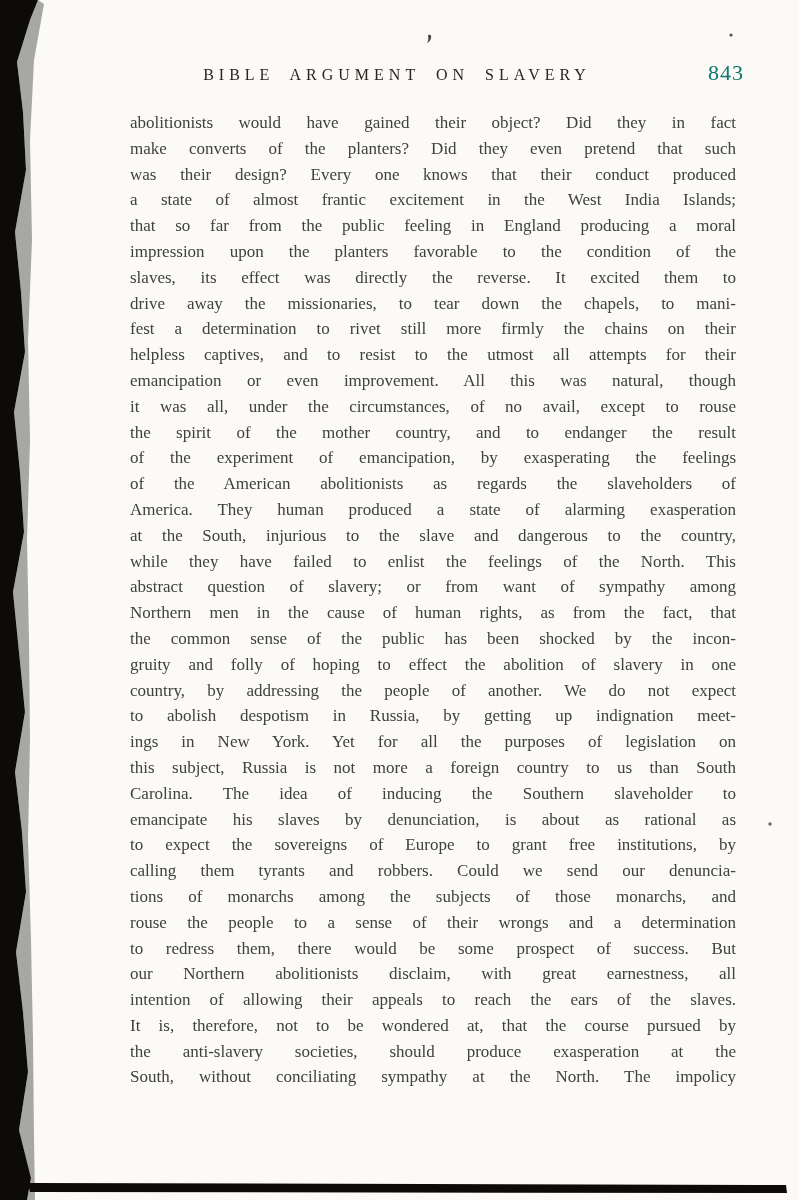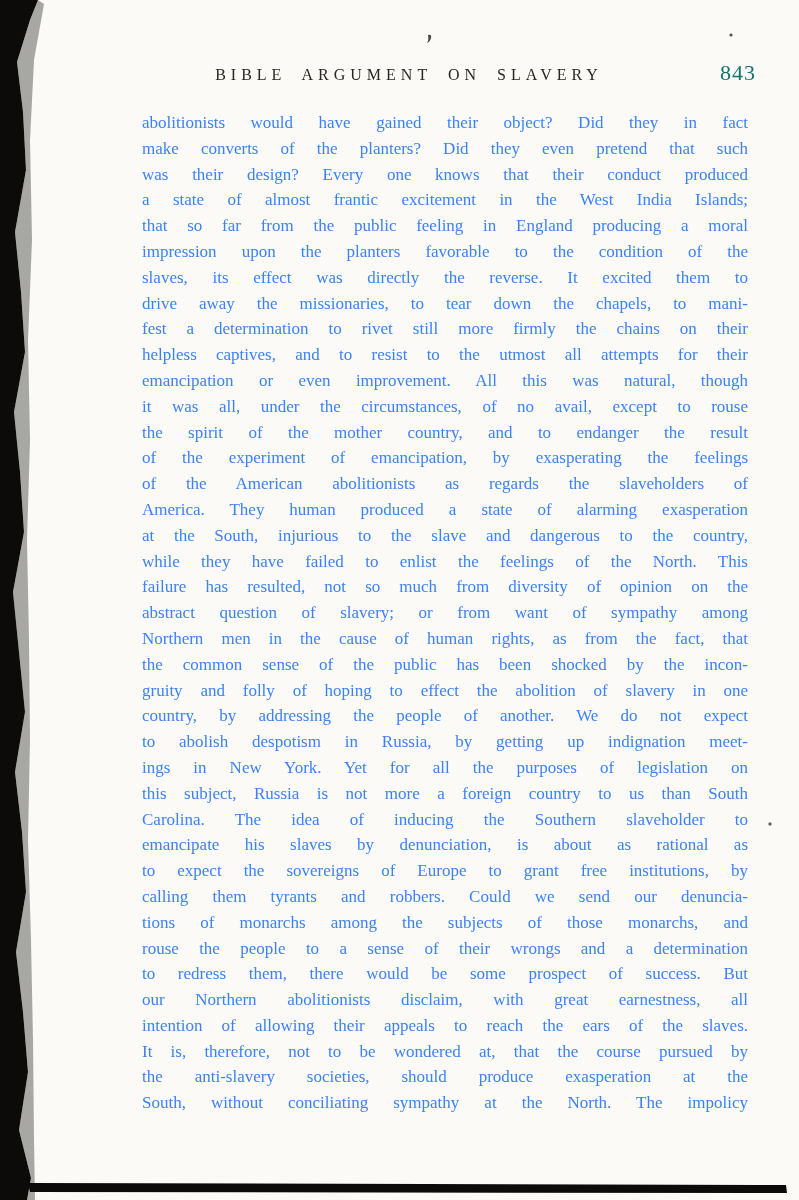--- a/index.html
+++ b/index.html
@@ -17,21 +17,21 @@
   .scan-artifacts {
     position: absolute;
     left: 0;
     top: 0;
     width: 799px;
     height: 1200px;
     pointer-events: none;
   }
   .page-content {
     position: absolute;
-    left: 142px;
+    left: 130px;
     top: 58px;
     width: 606px;
     color: #262219;
   }
   .page-header {
     position: relative;
     height: 42px;
     margin-bottom: 10px;
   }
   .running-head {
@@ -57,21 +57,21 @@
     width: 606px;
   }
   .line {
     font-size: 17px;
     line-height: 25.8px;
     height: 25.8px;
     white-space: nowrap;
     text-align: justify;
     text-align-last: justify;
     -moz-text-align-last: justify;
-    color: #3b82f6;
+    color: #404040;
   }
 </style>
 </head>
 <body>
 
 <svg class="scan-artifacts" viewBox="0 0 799 1200" xmlns="http://www.w3.org/2000/svg" aria-hidden="true">
 
   <path fill="#0c0b09" d="M0,0 L38,0 L30,20 L17,62 L23,112 L26,170 L15,232 L21,292 L25,352 L14,412
            L20,472 L24,532 L13,592 L19,652 L25,712 L15,772 L22,832 L26,892 L16,952
            L23,1012 L28,1072 L19,1130 L31,1178 L27,1200 L0,1200 Z"></path>
@@ -105,21 +105,20 @@
     <div class="line">fest a determination to rivet still more firmly the chains on their</div>
     <div class="line">helpless captives, and to resist to the utmost all attempts for their</div>
     <div class="line">emancipation or even improvement. All this was natural, though</div>
     <div class="line">it was all, under the circumstances, of no avail, except to rouse</div>
     <div class="line">the spirit of the mother country, and to endanger the result</div>
     <div class="line">of the experiment of emancipation, by exasperating the feelings</div>
     <div class="line">of the American abolitionists as regards the slaveholders of</div>
     <div class="line">America. They human produced a state of alarming exasperation</div>
     <div class="line">at the South, injurious to the slave and dangerous to the country,</div>
     <div class="line">while they have failed to enlist the feelings of the North. This</div>
-    <div class="line">failure has resulted, not so much from diversity of opinion on the</div>
     <div class="line">abstract question of slavery; or from want of sympathy among</div>
     <div class="line">Northern men in the cause of human rights, as from the fact, that</div>
     <div class="line">the common sense of the public has been shocked by the incon-</div>
     <div class="line">gruity and folly of hoping to effect the abolition of slavery in one</div>
     <div class="line">country, by addressing the people of another. We do not expect</div>
     <div class="line">to abolish despotism in Russia, by getting up indignation meet-</div>
     <div class="line">ings in New York. Yet for all the purposes of legislation on</div>
     <div class="line">this subject, Russia is not more a foreign country to us than South</div>
     <div class="line">Carolina. The idea of inducing the Southern slaveholder to</div>
     <div class="line">emancipate his slaves by denunciation, is about as rational as</div>

